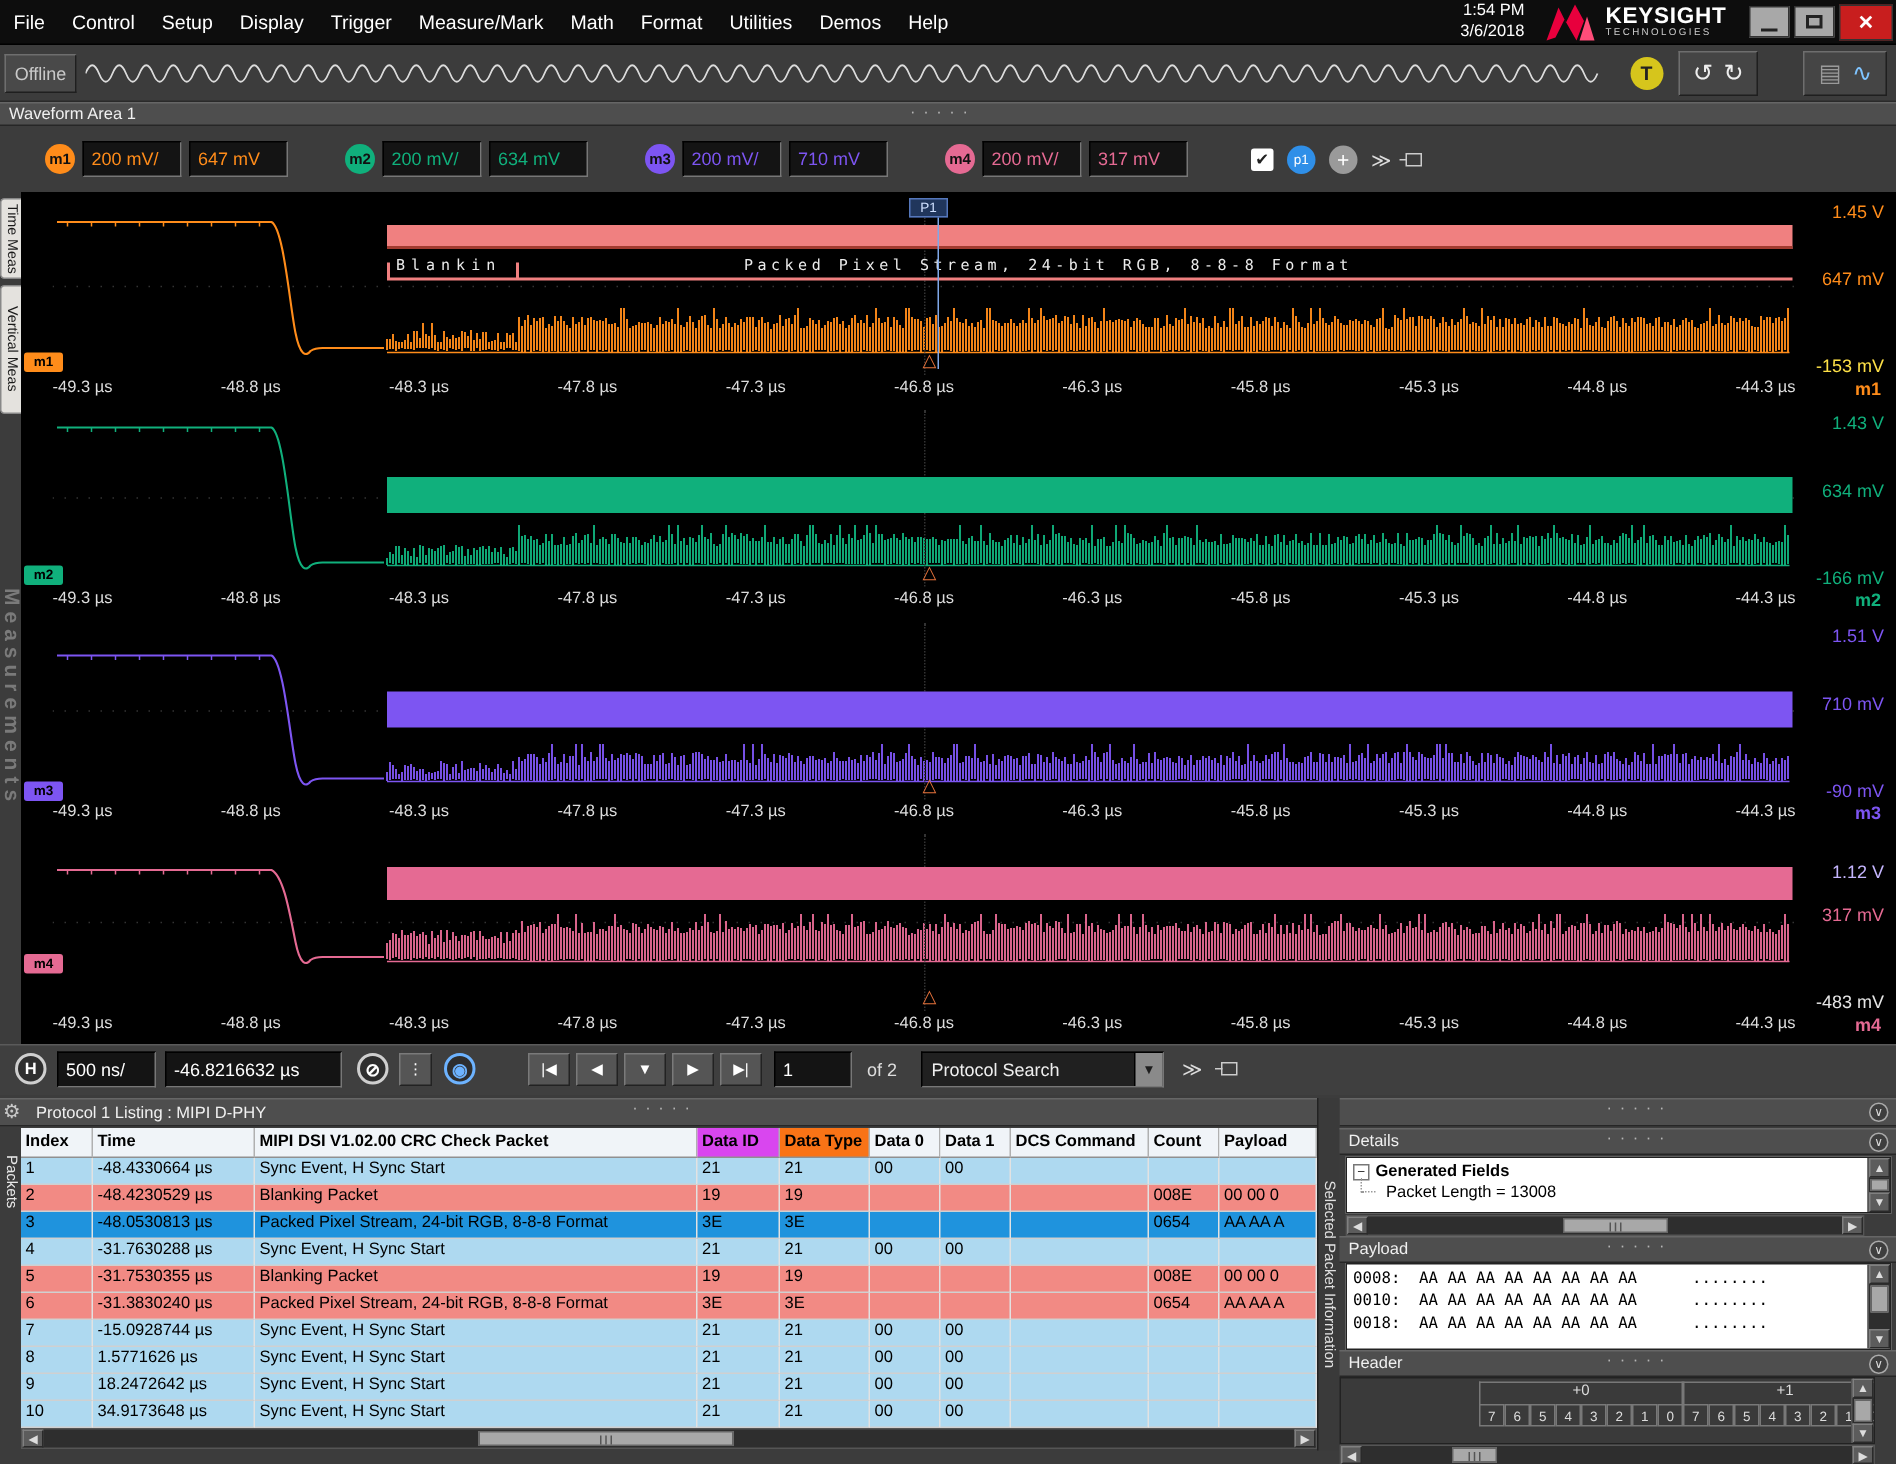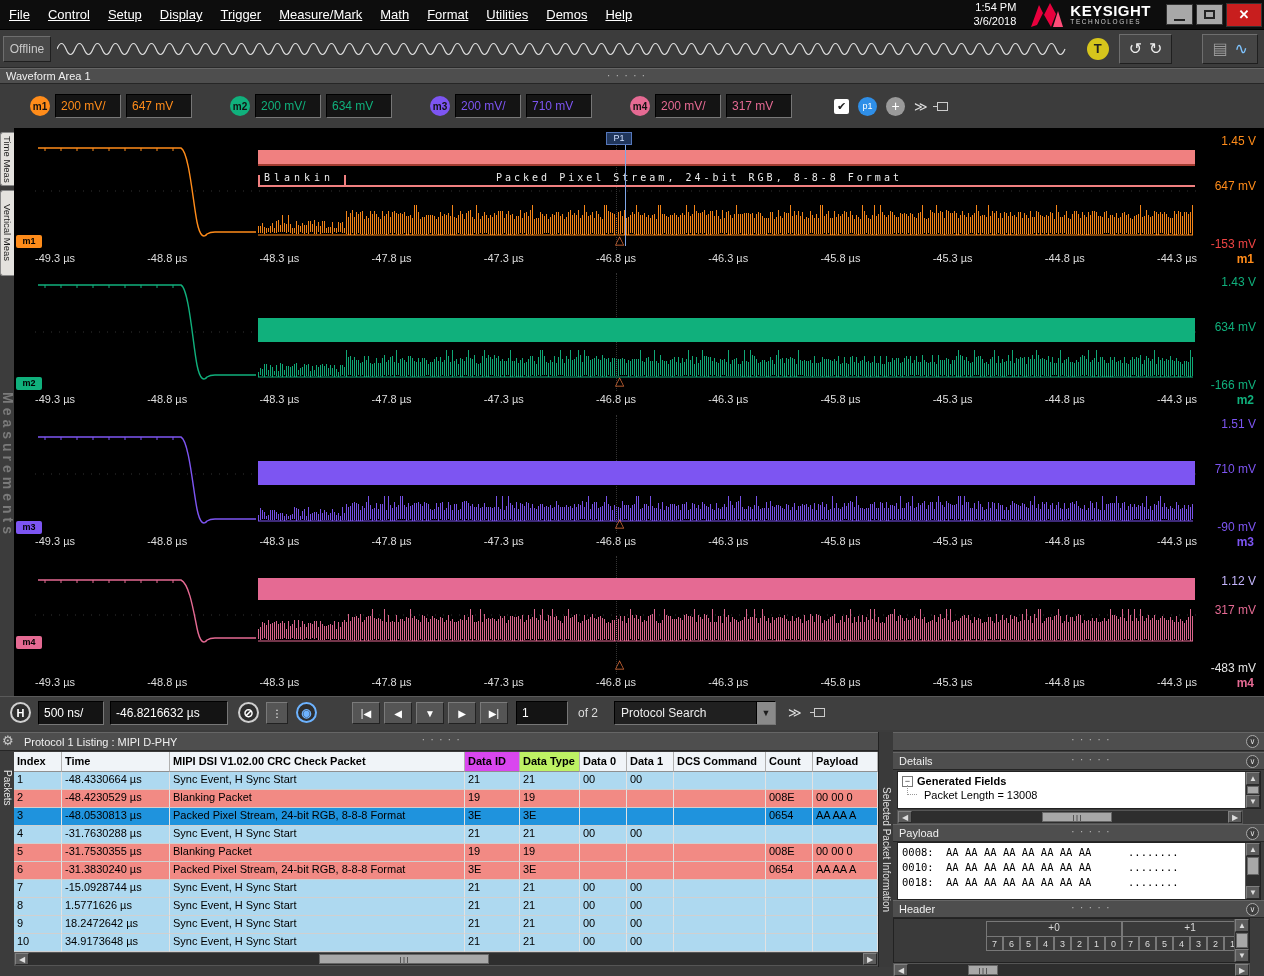--- a/index.html
+++ b/index.html
@@ -2,21 +2,21 @@
 <html><head>
 <meta charset="utf-8">
 <style>
   *{margin:0;padding:0;box-sizing:border-box;}
   html,body{width:1264px;height:976px;background:#3c3c3c;font-family:"Liberation Sans",sans-serif;color:#e8e8e8;overflow:hidden;position:relative;}
   .vtext{writing-mode:vertical-rl;}
 
   
   #menubar{position:absolute;left:0;top:0;width:1264px;height:30px;background:#0d0d0d;display:flex;align-items:center;border-bottom:1px solid #000;}
   #menu-items{display:flex;}
-  .menu-item{padding:0 9px;font-size:13px;color:#fff;cursor:default;text-decoration:underline;}
+  .menu-item{padding:0 9px;font-size:13px;color:#fff;cursor:default;}
   .mright{margin-left:auto;display:flex;align-items:center;}
   .clock{text-align:right;font-size:11px;line-height:1.25;margin-right:14px;color:#fff;}
   .logo{display:flex;align-items:center;margin-right:12px;}
   .brand{margin-left:6px;line-height:1;}
   .brandname{font-size:15px;font-weight:bold;letter-spacing:.5px;color:#fff;}
   .brandsub{font-size:6.5px;letter-spacing:1.6px;color:#ccc;margin-top:1px;}
   .wbtn{width:27px;height:21px;background:#a8a8a8;border:1px solid #333;margin-left:3px;display:flex;align-items:center;justify-content:center;}
   .minglyph{width:11px;height:2px;background:#222;margin-top:10px;}
   .maxglyph{width:11px;height:9px;border:2px solid #222;}
   .wbtn.close{width:36px;height:24px;background:#c81e1e;color:#fff;font-weight:bold;font-size:13px;margin-right:2px;}
@@ -240,21 +240,21 @@
           <span class="dtick" style="left: 86px; background: rgb(240, 128, 128);"></span>
           <span class="dtext" style="left: 6px; letter-spacing: 4px;">Blankin</span>
           <span class="dtext" style="left: 238px; letter-spacing: 3px;">Packed Pixel Stream, 24-bit RGB, 8-8-8 Format</span>
         </div>
         <div class="p1chip">P1</div>
         <div class="cursorline"></div>
         <div class="marker">△</div>
         <div class="gbadge" style="background: rgb(255, 140, 26); top: 103px;">m1</div>
         <div class="vlabel" style="top: 2px; color: rgb(255, 140, 26);">1.45 V</div>
         <div class="vlabel" style="top: 47px; color: rgb(255, 140, 26);">647 mV</div>
-        <div class="vlabel" style="top: 105px; color: #ef4444;">-153 mV</div>
+        <div class="vlabel" style="top: 105px; color: #fde047;">-153 mV</div>
         <div class="axisrow">
           <span class="axlabel">-49.3 µs</span>
           <span class="axlabel">-48.8 µs</span>
           <span class="axlabel">-48.3 µs</span>
           <span class="axlabel">-47.8 µs</span>
           <span class="axlabel">-47.3 µs</span>
           <span class="axlabel">-46.8 µs</span>
           <span class="axlabel">-46.3 µs</span>
           <span class="axlabel">-45.8 µs</span>
           <span class="axlabel">-45.3 µs</span>
@@ -401,21 +401,21 @@
 <div id="packets-tab">
   <span class="vtext">Packets</span>
 </div>
 
 <div id="ptable">
     <div class="trow thead">
       <div class="tcell" style="width: 48px; background: rgb(240, 244, 248);">Index</div>
       <div class="tcell" style="width: 108px; background: rgb(240, 244, 248);">Time</div>
       <div class="tcell" style="width: 295px; background: rgb(240, 244, 248);">MIPI DSI V1.02.00 CRC Check Packet</div>
       <div class="tcell" style="width: 55px; background: #d946ef;">Data ID</div>
-      <div class="tcell" style="width: 60px; background: #bef264;">Data Type</div>
+      <div class="tcell" style="width: 60px; background: #f97316;">Data Type</div>
       <div class="tcell" style="width: 47px; background: rgb(240, 244, 248);">Data 0</div>
       <div class="tcell" style="width: 47px; background: rgb(240, 244, 248);">Data 1</div>
       <div class="tcell" style="width: 92px; background: rgb(240, 244, 248);">DCS Command</div>
       <div class="tcell" style="width: 47px; background: rgb(240, 244, 248);">Count</div>
       <div class="tcell" style="width: 65px; background: rgb(240, 244, 248);">Payload</div>
     </div>
     <div class="trow" style="background: rgb(174, 217, 240);">
       <div class="tcell" style="width: 48px;">1</div>
       <div class="tcell" style="width: 108px;">-48.4330664 µs</div>
       <div class="tcell" style="width: 295px;">Sync Event, H Sync Start</div>

